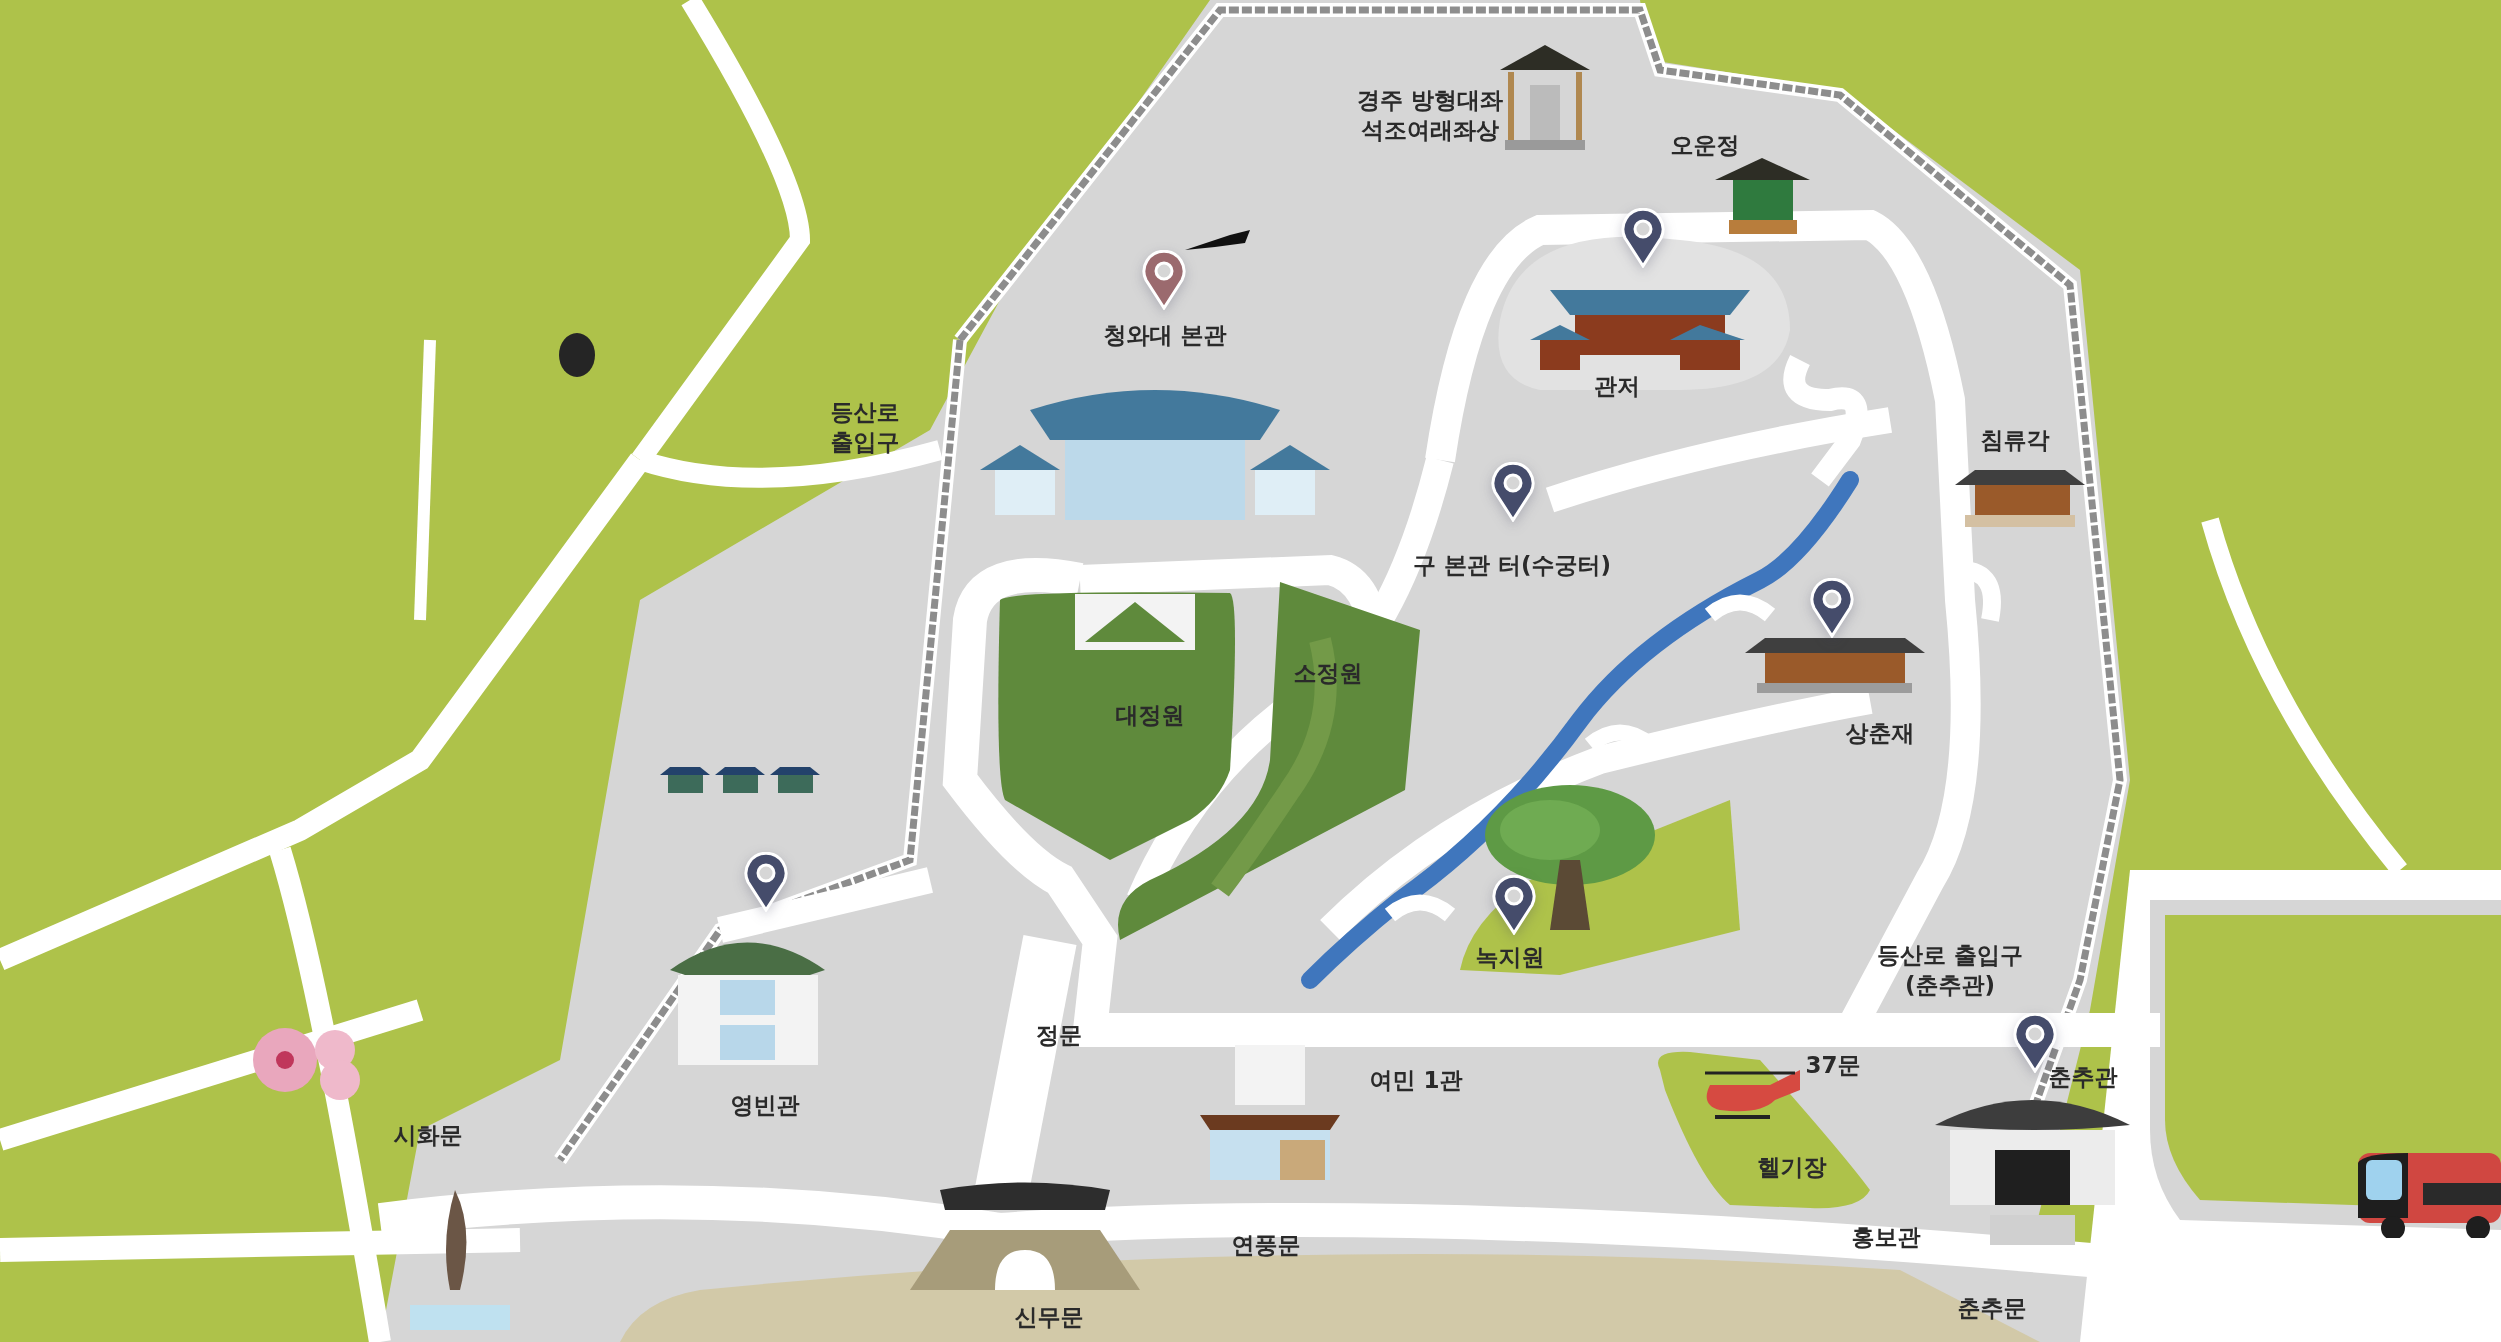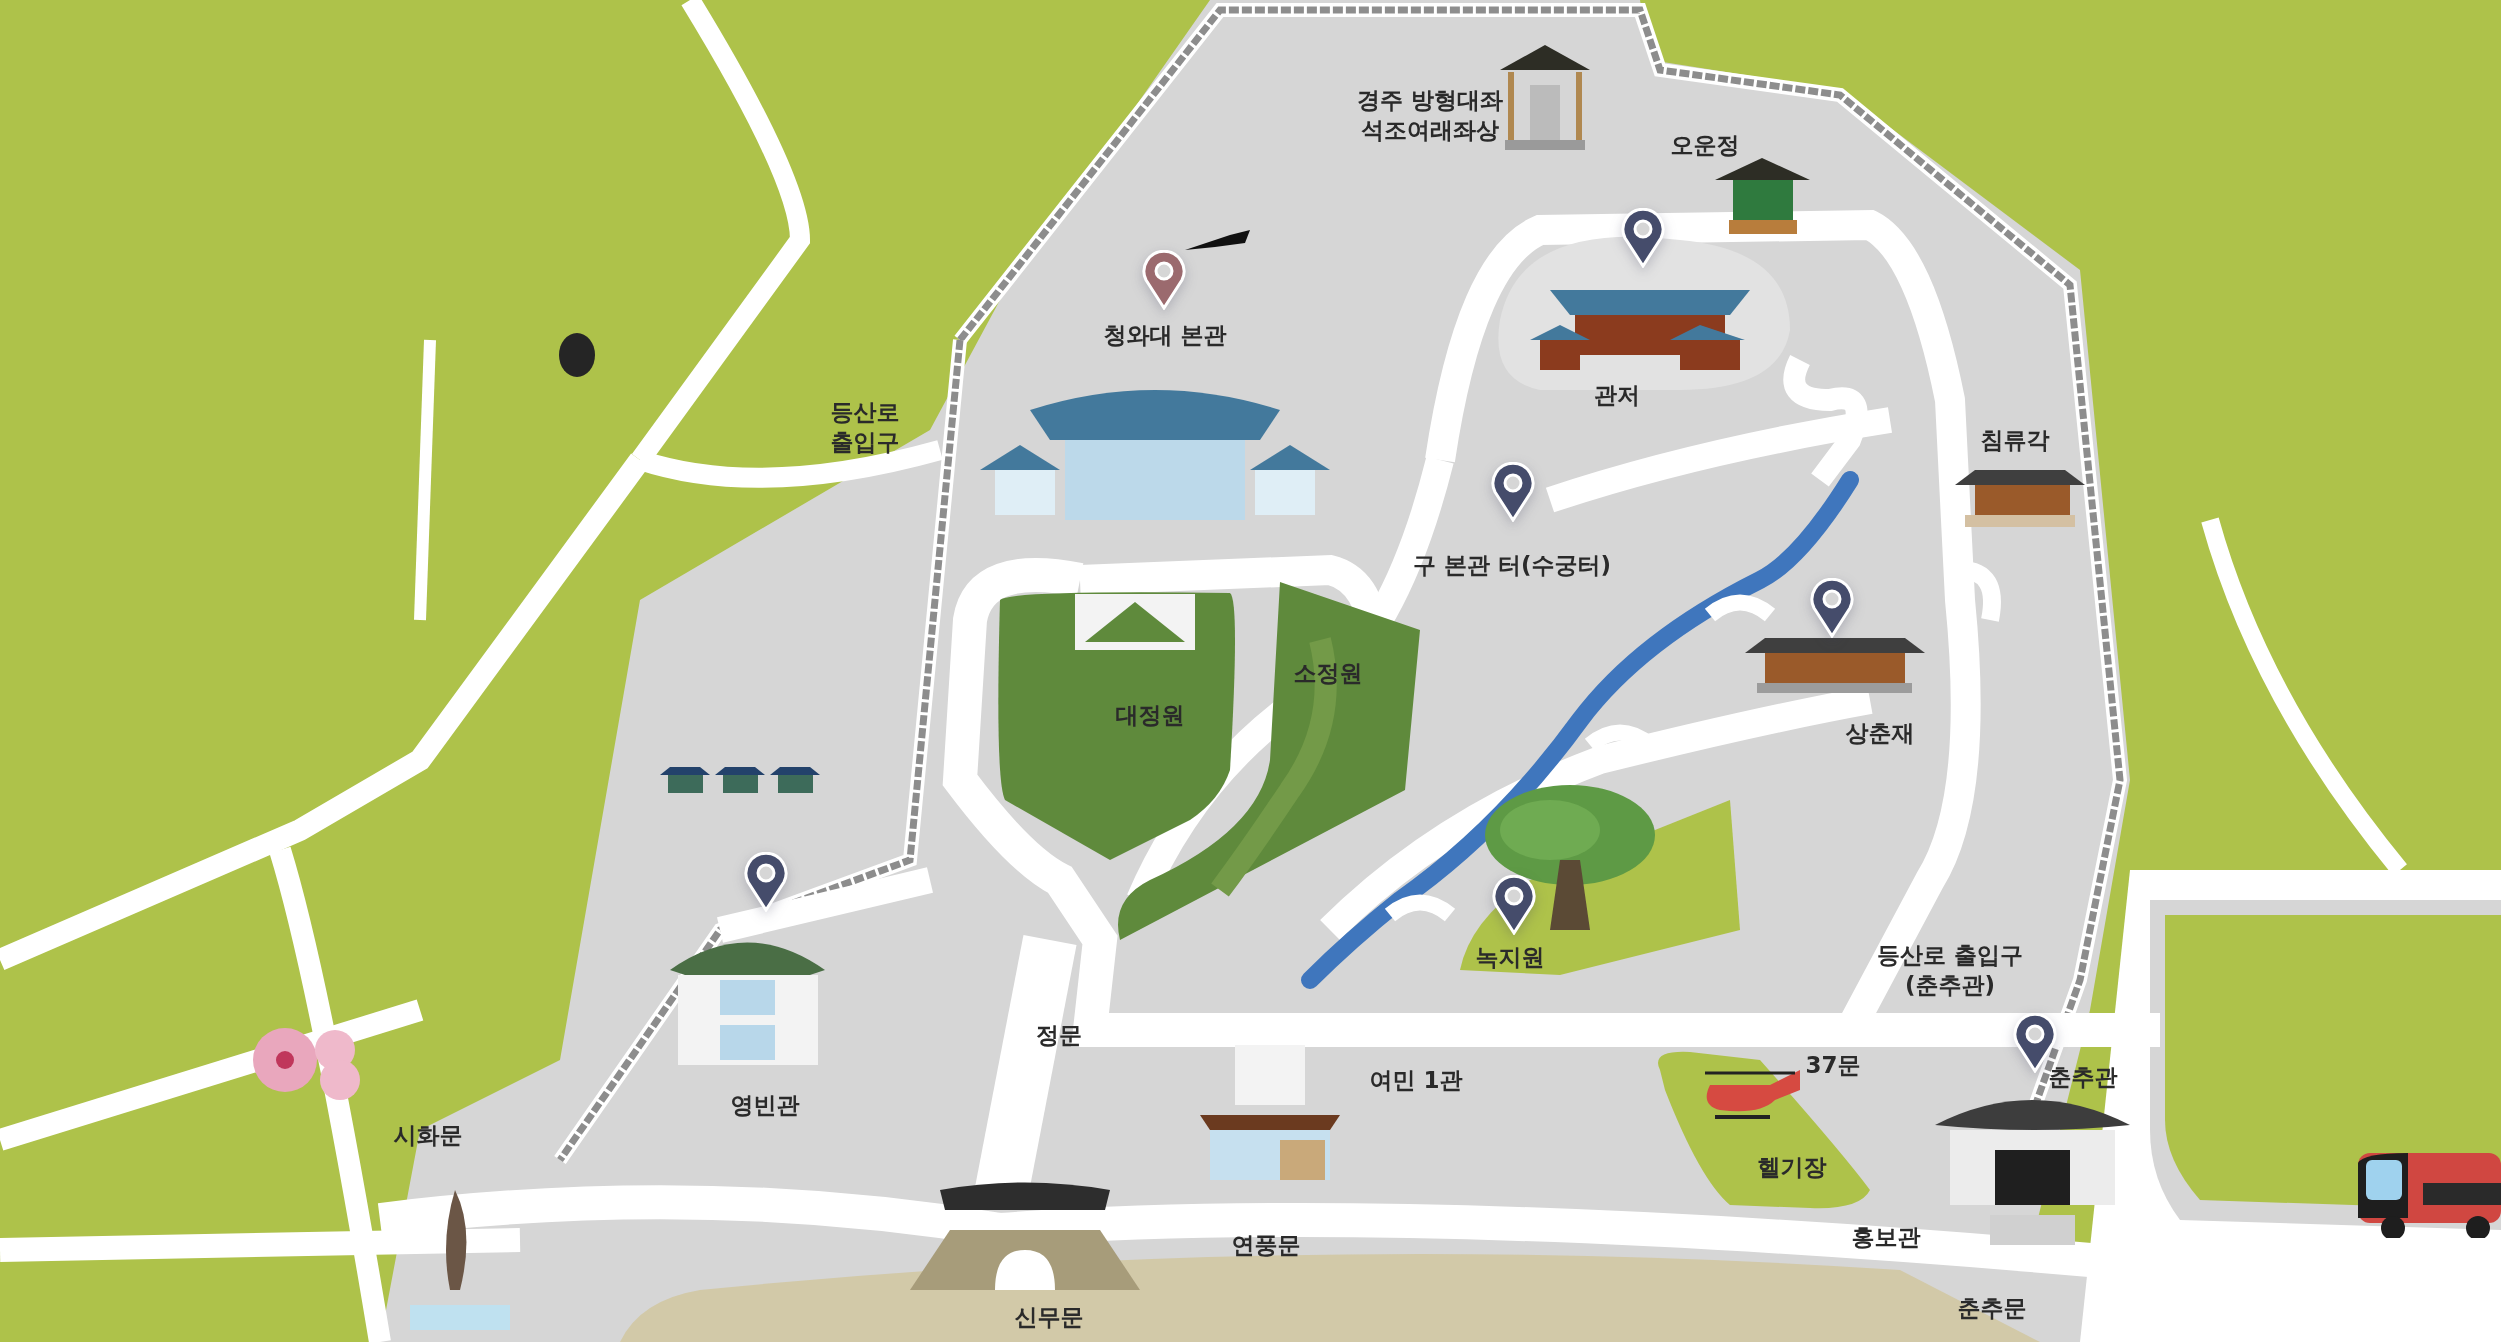--- a/index.html
+++ b/index.html
@@ -218,21 +218,21 @@
   </svg>
   <svg class="pin" style="left:2035px;top:1073px;" viewBox="0 0 44 60">
     <path d="M22 58 L4 30 A20 20 0 1 1 40 30 Z" fill="#454c6b" stroke="#fff" stroke-width="3"></path>
     <circle cx="22" cy="21" r="8" fill="#d6d6d6" stroke="#fff" stroke-width="3"></circle>
   </svg>
 
   <div class="label multi" style="left:1430px;top:85px;">경주 방형대좌
 석조여래좌상</div>
   <div class="label" style="left:1705px;top:130px;">오운정</div>
   <div class="label" style="left:1165px;top:320px;">청와대 본관</div>
-  <div class="label" style="left:1617px;top:380px;">관저</div>
+  <div class="label" style="left:1617px;top:371px;">관저</div>
   <div class="label multi" style="left:826px;top:397px;margin-left:39px;">등산로
 출입구</div>
   <div class="label" style="left:1512px;top:550px;">구 본관 터(수궁터)</div>
   <div class="label" style="left:2015px;top:425px;">침류각</div>
   <div class="label" style="left:1880px;top:718px;">상춘재</div>
   <div class="label" style="left:1122px;top:700px;margin-left:28px;">대정원</div>
   <div class="label" style="left:1328px;top:658px;">소정원</div>
   <div class="label" style="left:1510px;top:942px;">녹지원</div>
   <div class="label multi" style="left:1950px;top:940px;">등산로 출입구
 (춘추관)</div>

